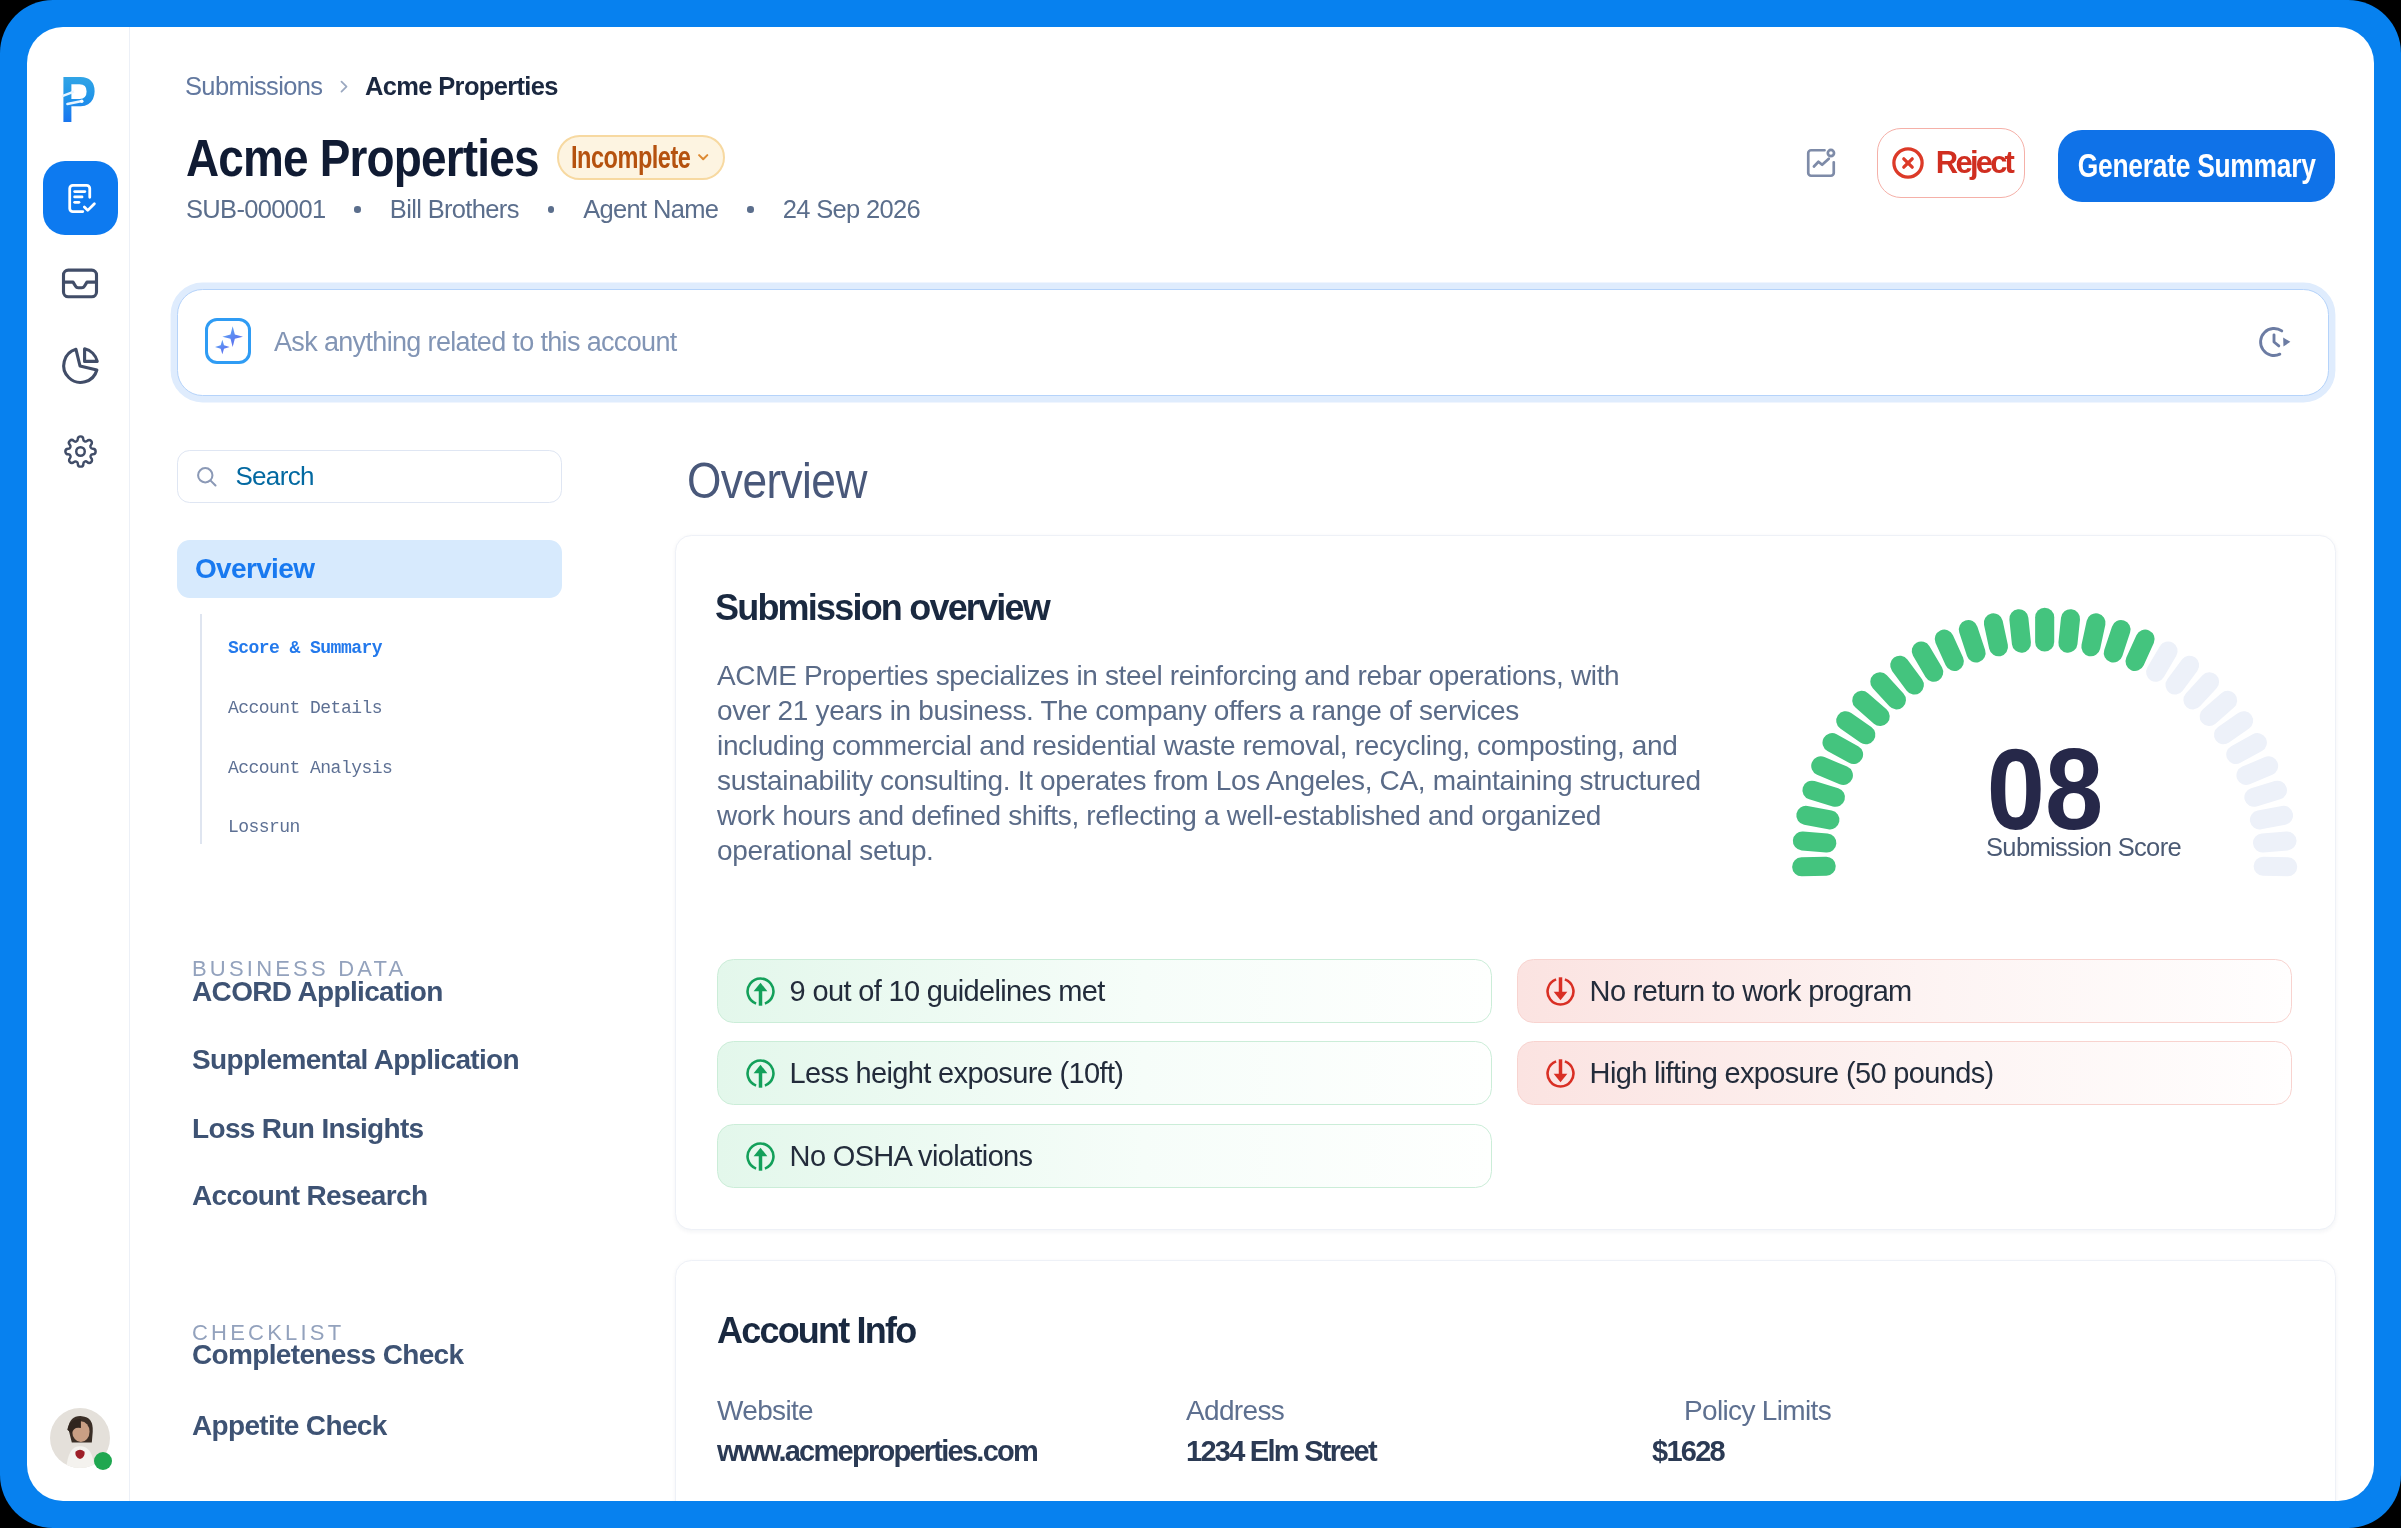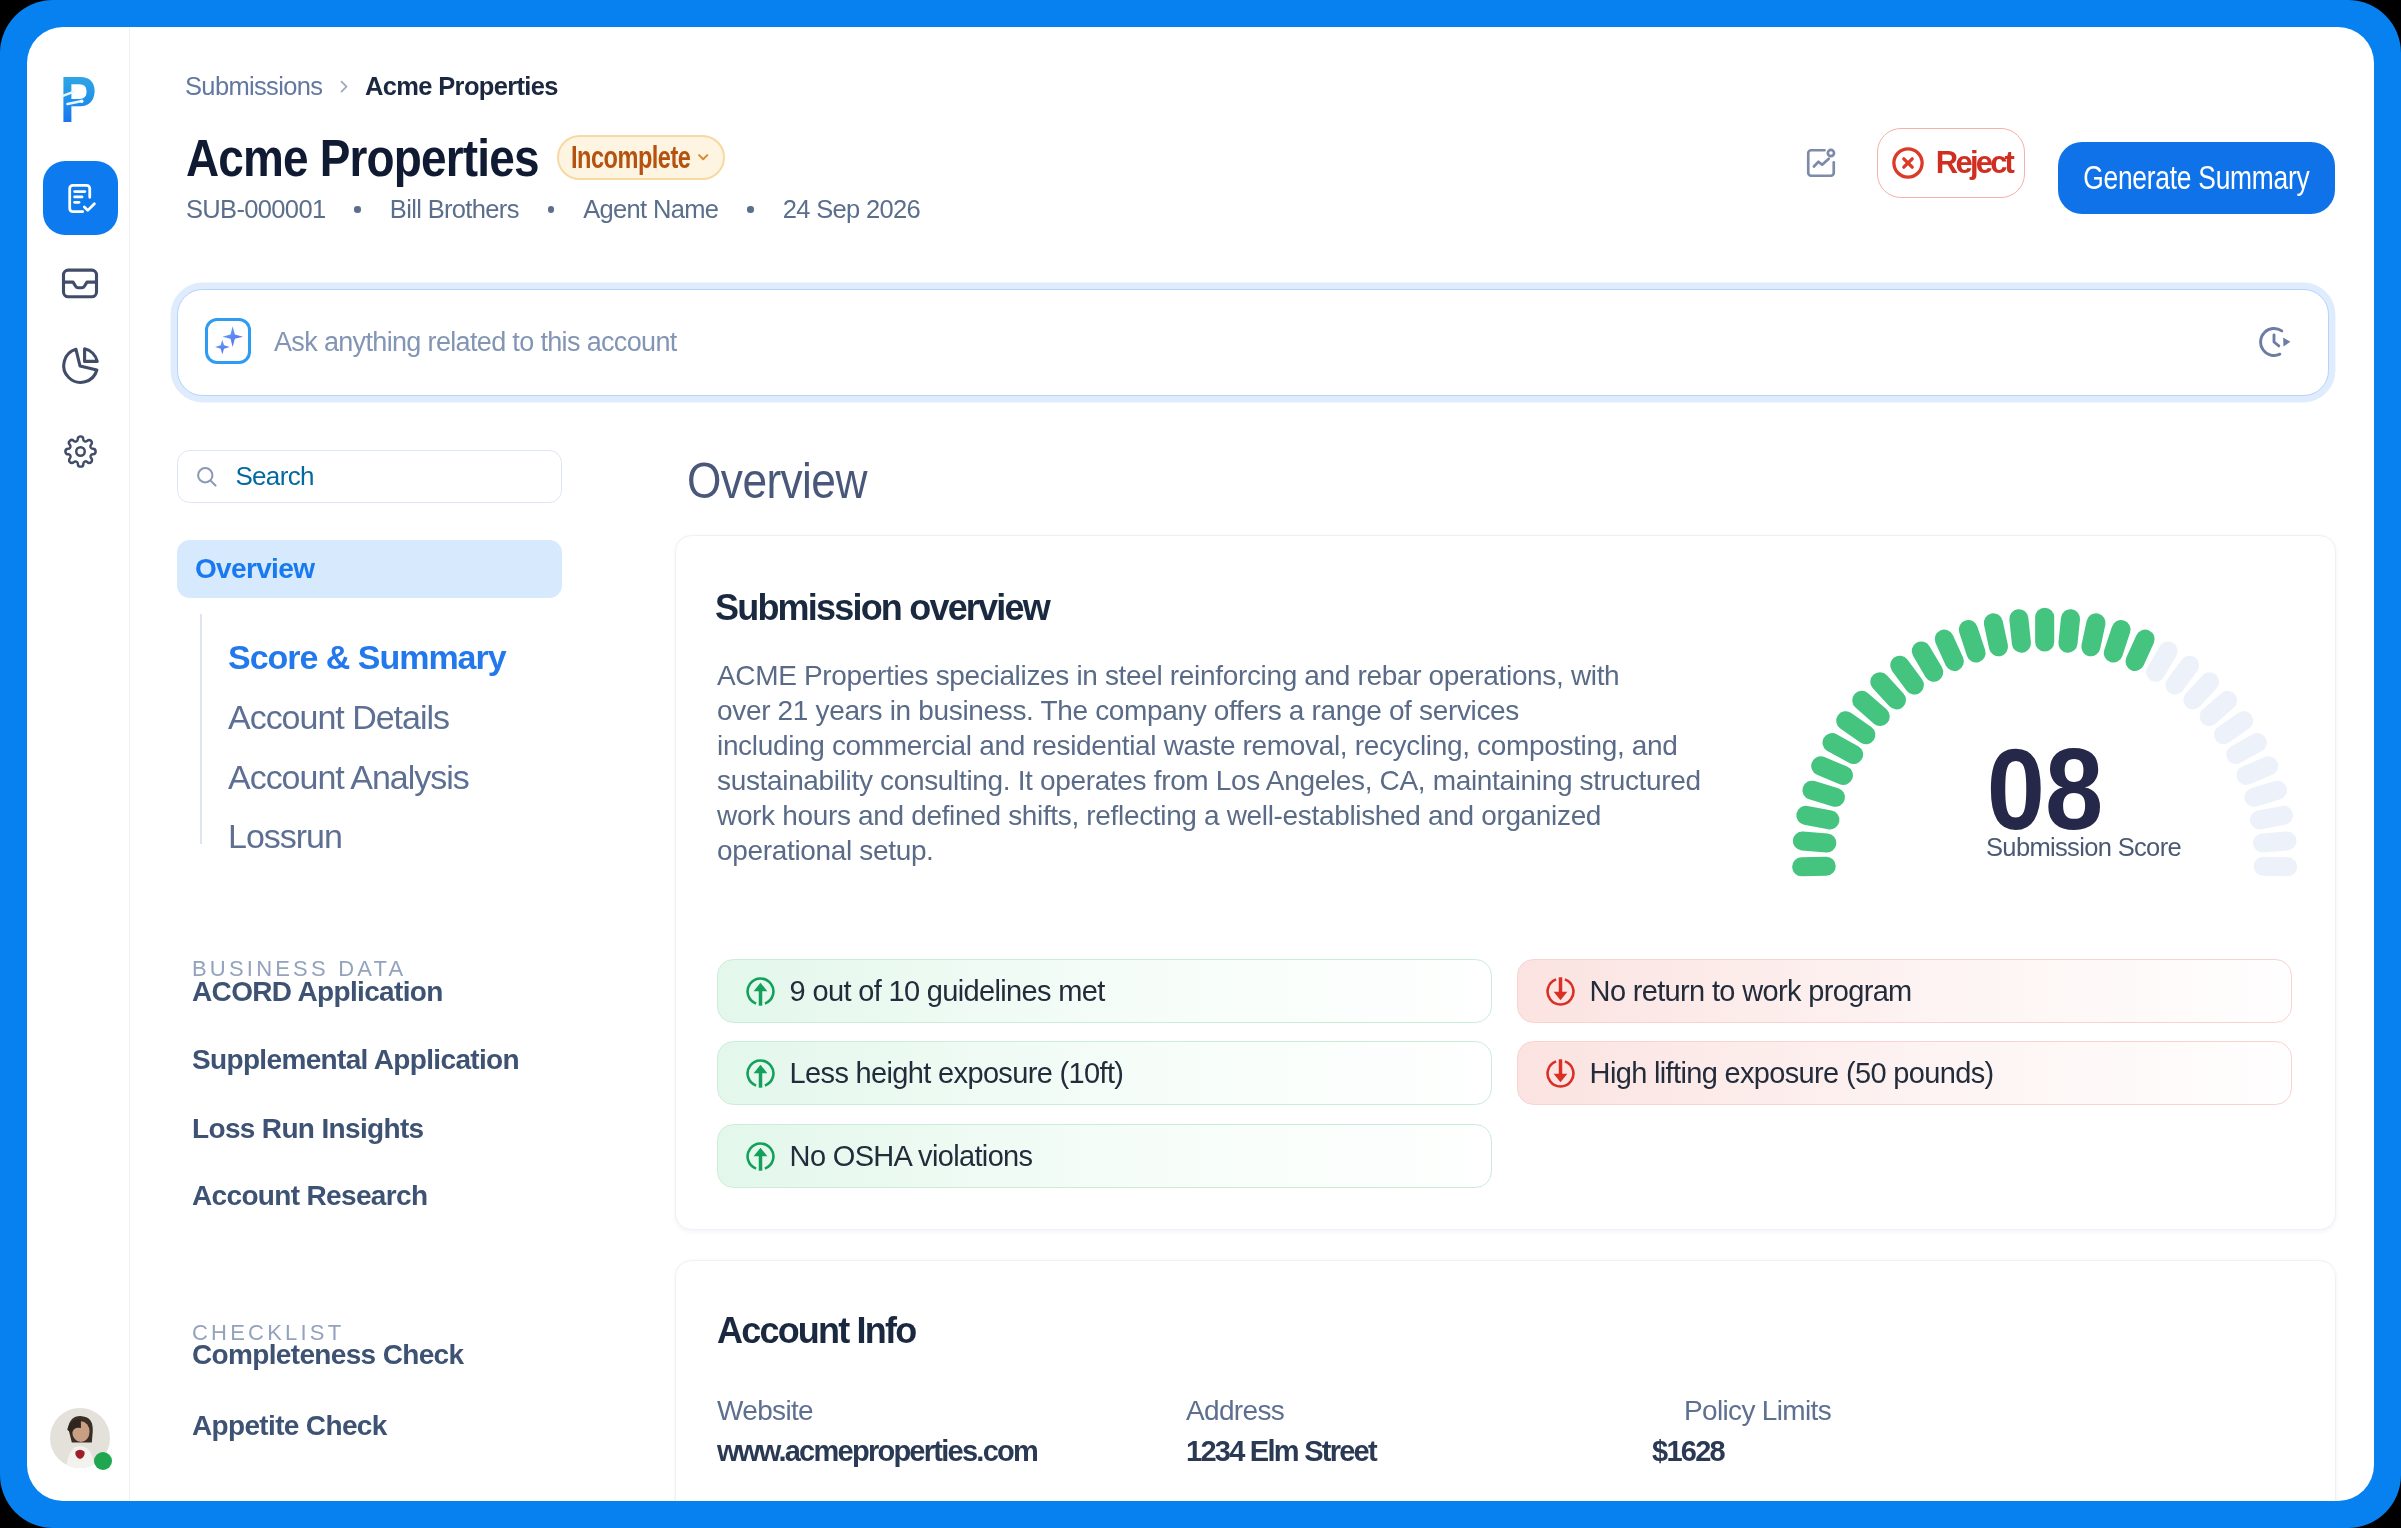--- a/index.html
+++ b/index.html
@@ -10,31 +10,31 @@
 .sidebar { position:absolute; left:0; top:0; width:103px; height:1474px; border-right:1.8px solid #ecf0f7; }
 .tile { position:absolute; left:15.5px; top:134px; width:75px; height:74px; border-radius:22px; background:#0d7af0; display:flex; align-items:center; justify-content:center; }
 .crumb { position:absolute; left:158px; top:45px; font-size:25.5px; color:#62789f; display:flex; align-items:center; gap:12.7px; }
 .crumb b { color:#1b2840; font-weight:600; }
 h1 { position:absolute; left:159px; top:106px; font-size:51px; line-height:51px; font-weight:700; color:#101b33; letter-spacing:-0.9px; transform:scaleX(0.90); transform-origin:0 0; }
 .badge { position:absolute; left:530px; top:108px; width:168px; height:45px; border:2.7px solid #f7d9a1; background:#fdf4e1; border-radius:23px; display:flex; align-items:center; justify-content:center; gap:11px; font-size:31px; font-weight:600; color:#b5520f; }
 .badge em { font-style:normal; display:inline-block; width:113px; white-space:nowrap; transform:scaleX(0.76); transform-origin:0 50%; }
 .sub { position:absolute; left:159px; top:168px; font-size:25.5px; color:#5b6e8c; display:flex; align-items:center; gap:29px; }
 .sub .dot { width:6.4px; height:6.4px; border-radius:50%; background:#5b6e8c; }
 .btn-reject { position:absolute; left:1850px; top:101px; width:148px; height:70px; border:1.8px solid #f5b0a8; border-radius:24px; background:#fff; display:flex; align-items:center; justify-content:center; gap:10px; color:#d02e20; font-size:31px; font-weight:600; letter-spacing:-0.09em; }
-.btn-gen { position:absolute; left:2031px; top:115px; width:277px; height:72px; border-radius:24px; background:#0f72e8; display:flex; align-items:center; justify-content:center; color:#fff; font-size:33px; font-weight:400; letter-spacing:-0.01em; }
+.btn-gen { position:absolute; left:2031px; top:103px; width:277px; height:72px; border-radius:24px; background:#0f72e8; display:flex; align-items:center; justify-content:center; color:#fff; font-size:33px; font-weight:700; letter-spacing:-0.01em; }
 .btn-gen span { transform:scaleX(0.80); white-space:nowrap; display:inline-block; }
 .ask { position:absolute; left:150px; top:262px; width:2152px; height:107px; background:#fff; border:1.8px solid #b5d3fa; border-radius:25.5px; box-shadow:0 0 0 6.4px #dfecfd; }
 .ask .spark { position:absolute; left:27px; top:28px; width:46px; height:46px; border:3.6px solid #2f9cf4; border-radius:12px; background:#fff; display:flex; align-items:center; justify-content:center; }
 .ask .ph { position:absolute; left:96px; top:0; height:104px; display:flex; align-items:center; font-size:27px; color:#8295b5; }
 .ask .clock { position:absolute; right:36px; top:34px; }
 .search { position:absolute; left:150px; top:423px; width:385px; height:53px; border:1.8px solid #dfe6f3; border-radius:12.7px; display:flex; align-items:center; }
 .search span { font-size:26px; color:#0369a1; margin-left:16.4px; }
 .navact { position:absolute; left:150px; top:513px; width:385px; height:58px; background:#d7eafd; border-radius:12.7px; display:flex; align-items:center; font-size:28px; font-weight:600; color:#1879f0; padding-left:18px; }
 .subline { position:absolute; left:173px; top:587px; width:1.8px; height:230px; background:#dfe5f0; }
-.subitem { position:absolute; left:201px; font-size:34px; color:#5d7094; letter-spacing:-0.03em; }
+.subitem { position:absolute; left:201px; font-size:18px; color:#5d7094; letter-spacing:-0.03em;font-family:Liberation Mono, monospace; }
 .sechead { position:absolute; left:165px; font-size:22px; font-weight:400; letter-spacing:3.2px; color:#93a2bd;margin-top:48px; }
 .navitem { position:absolute; left:165px; font-size:28px; font-weight:600; color:#3e5374; }
 .h2over { position:absolute; left:660px; top:429px; font-size:50px; line-height:50px; font-weight:400; color:#49587a; transform:scaleX(0.885); transform-origin:0 0; }
 .card { position:absolute; background:#fff; border:0.9px solid #eef1f7; border-radius:16.4px; box-shadow:0 1.8px 4.5px rgba(25,40,70,.05); }
 .card1 { left:648px; top:508px; width:1661px; height:695px; }
 .card2 { left:648px; top:1233px; width:1661px; height:364px; }
 .cardtitle { position:absolute; font-size:36px; line-height:36px; font-weight:700; color:#1a2940; letter-spacing:-0.05em; }
 .para { position:absolute; top:631px; font-size:28px; line-height:35px; color:#5a6b88; letter-spacing:-0.012em; }
 .score08 { position:absolute; left:1881px; top:705px; width:273px; text-align:center; font-size:115px; line-height:115px; font-weight:700; color:#262849; letter-spacing:0; }
 .score08 span { display:inline-block; transform:scaleX(0.91); }

